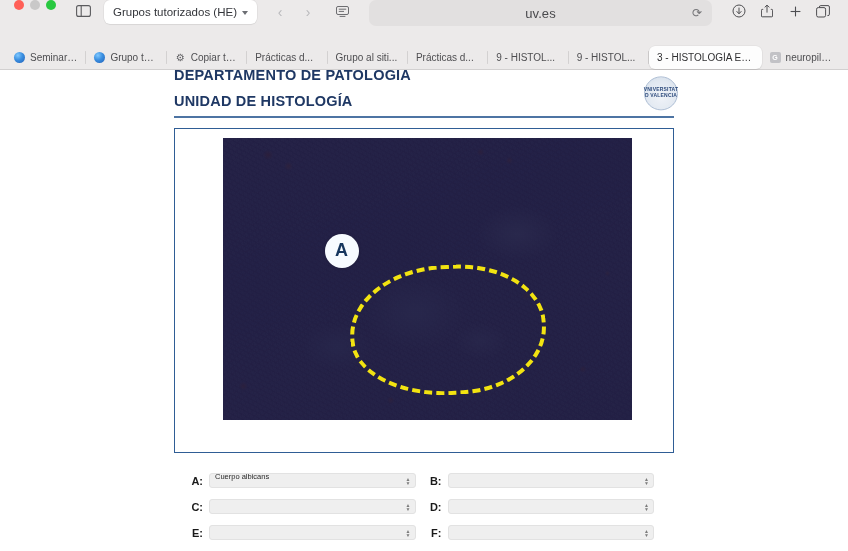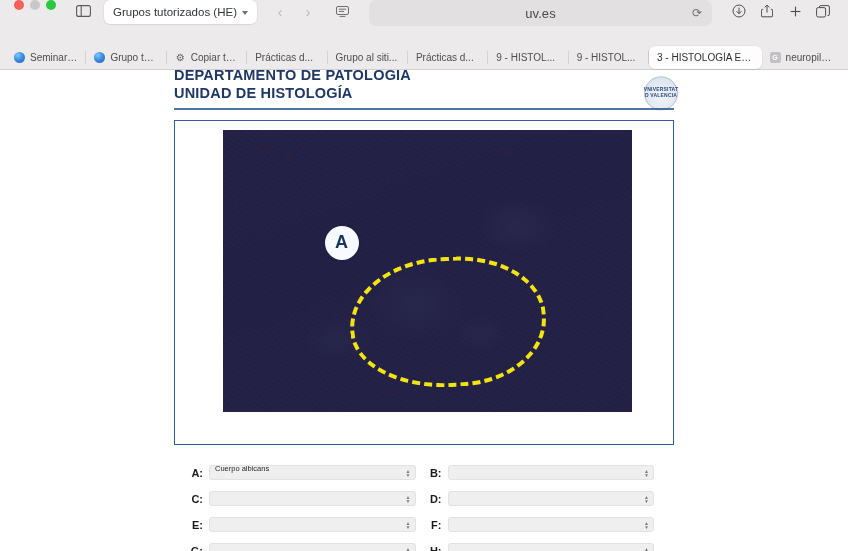--- a/index.html
+++ b/index.html
@@ -173,21 +173,21 @@
     line-height: 15px;
     position: relative;
     top: -2px;
   }
   .dept-line2 {
     font-size: 14.5px;
     font-weight: bold;
     color: #1f3864;
     letter-spacing: .2px;
     line-height: 18px;
-    margin-top: 1px;
+    margin-top: 9px;
   }
   .header-row { position: relative; }
 
   .uv-logo {
     position: absolute;
     right: -10px;
     top: 2px;
     width: 46px; height: 40px;
     display: flex; flex-direction: column;
     align-items: center; justify-content: center;

